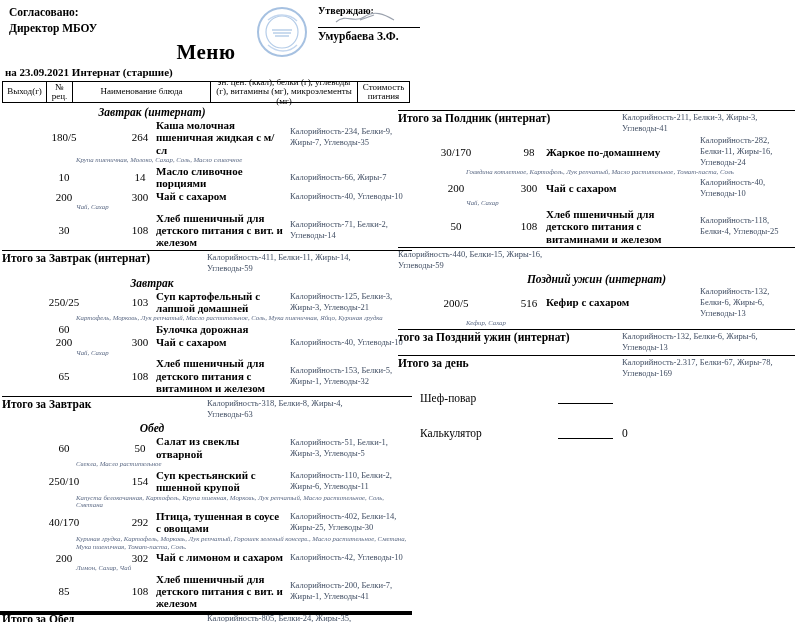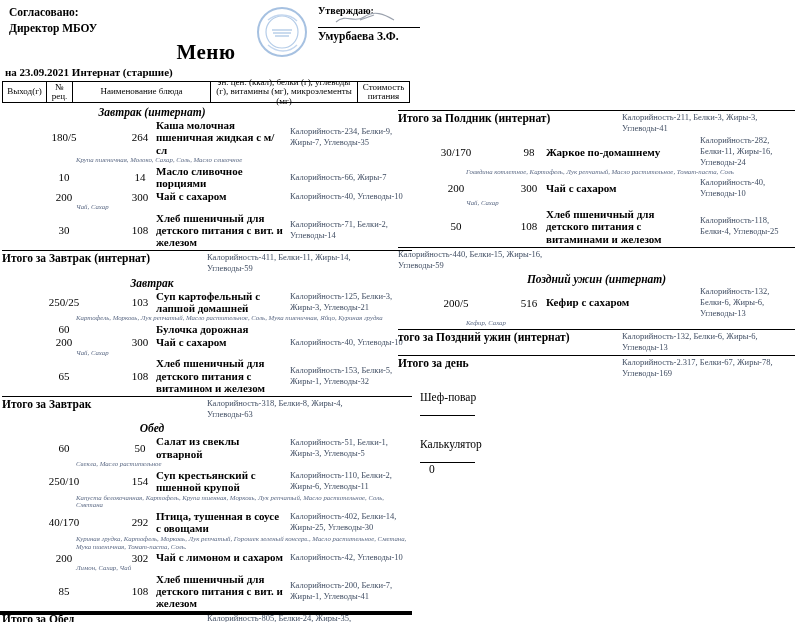--- a/index.html
+++ b/index.html
@@ -49,21 +49,21 @@
   .ingredients{font-size:6.8px;font-style:italic;color:#5c6a85;line-height:1.15;margin:-1px 0 1px 74px;}
   .col-right .ingredients{margin-left:68px;}
 
   .total-row{display:flex;align-items:flex-start;border-top:1.5px solid #000;padding:1px 0 0;margin-top:2px;}
   .t-label{font-weight:bold;font-size:11.5px;text-align:left;flex-shrink:0;padding-right:5px;box-sizing:border-box;}
   .col-left .t-label{width:205px;}
   .col-right .t-label{width:224px;}
   .col-right > .total-row:first-child{margin-top:6px;}
 
   
-  .foot-row{display:flex;padding-left:22px;font-size:11.5px;flex-direction:column;}
+  .foot-row{display:flex;align-items:flex-end;padding-left:22px;font-size:11.5px;}
   .chef-row{margin-top:12px;}
   .calc-row{margin-top:22px;}
   .foot-label{width:138px;}
   .blank-line{width:55px;border-bottom:1.2px solid #000;height:12px;}
   .calc-value{margin-left:9px;font-size:11.5px;}
 
   .bottom-rule{position:absolute;left:0;top:611px;width:412px;height:4px;background:#000;}
 </style>
 </head>
 <body>

